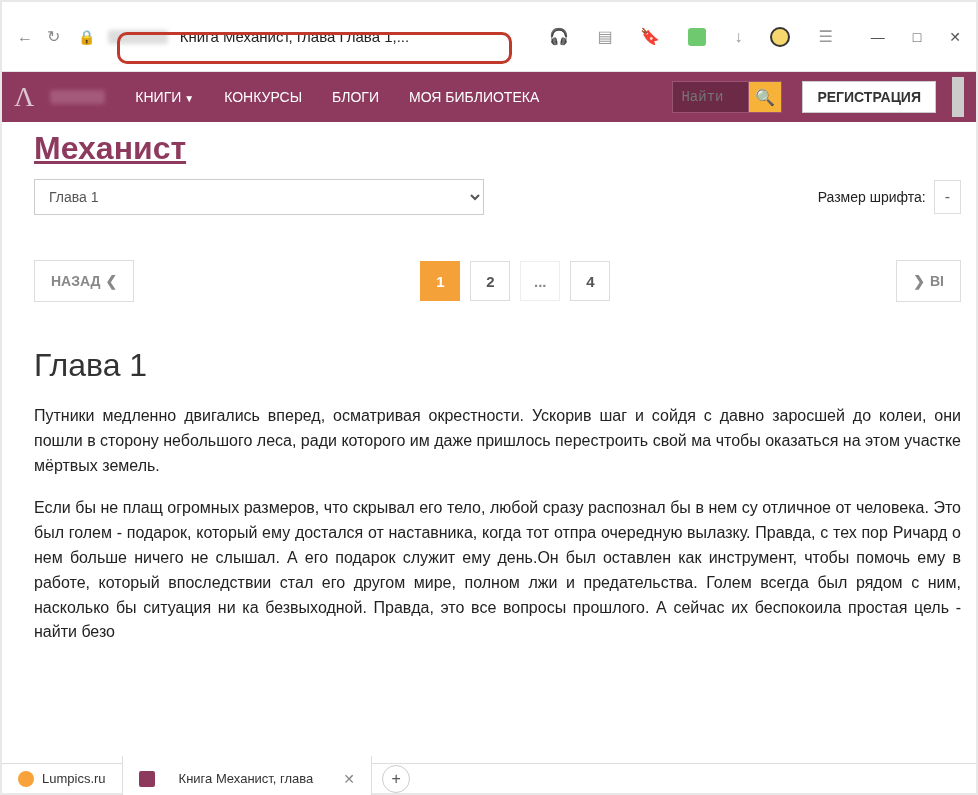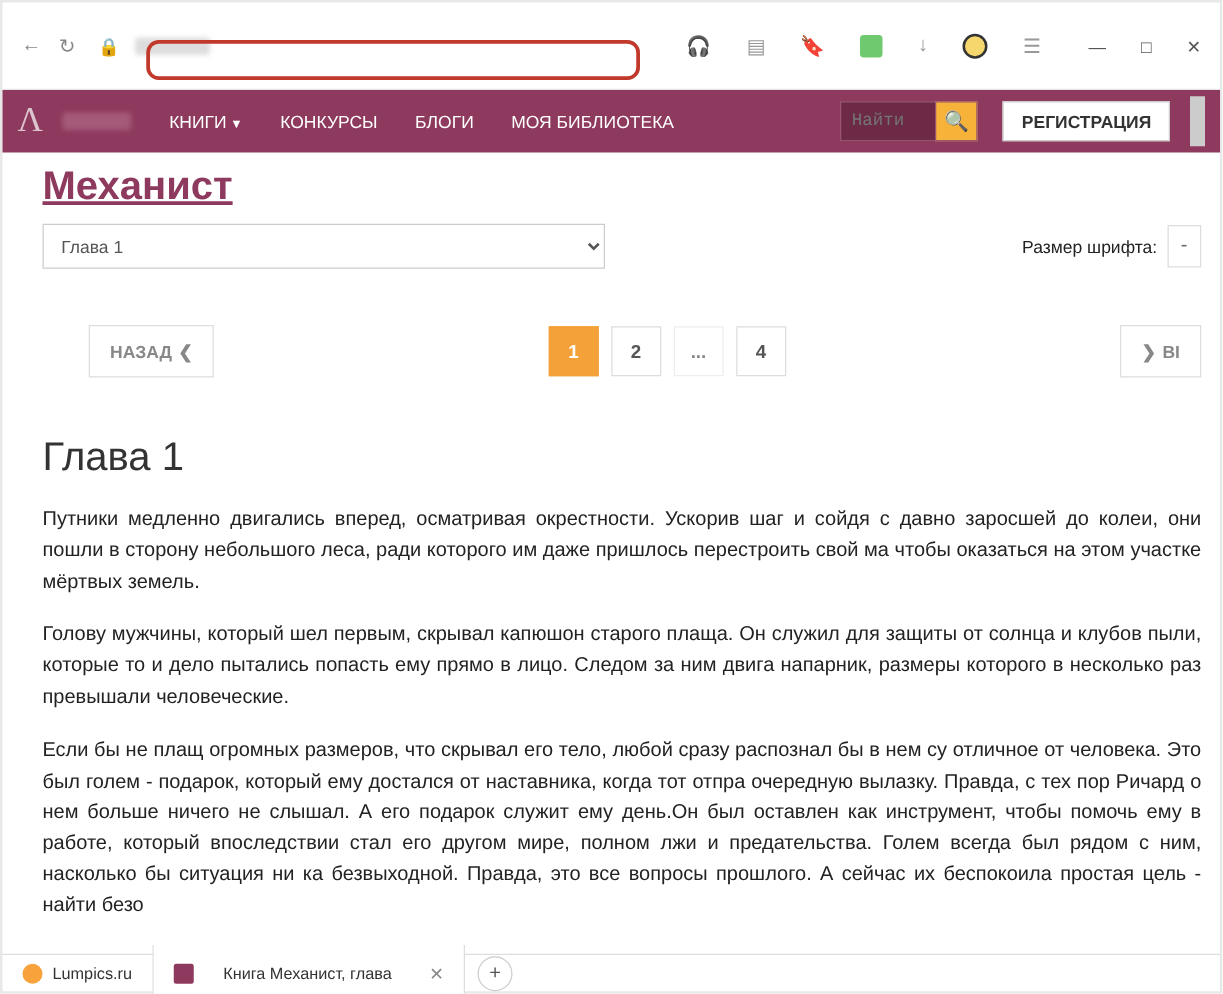--- a/index.html
+++ b/index.html
@@ -38,21 +38,21 @@
 .breadcrumb .current { color: #888; }
 
 
 .content { padding: 0 15px 0 32px; }
 .book-title { color: #8e3a5e; font-size: 32px; font-weight: bold; text-decoration: underline; margin: 8px 0 12px 0; }
 .chapter-row { display: flex; align-items: center; margin-bottom: 45px; }
 .chapter-select { width: 450px; height: 36px; border: 1px solid #ccc; font-size: 14px; padding: 0 10px; color: #555; background: #fff; }
 .font-size-label { margin-left: auto; font-size: 14px; color: #222; }
 .font-size-ctrl { border: 1px solid #ddd; padding: 7px 10px; margin-left: 8px; color: #666; font-size: 16px; cursor: pointer; }
 
-.pager-row { display: flex; align-items: center; margin-bottom: 45px; margin-left: 37px; }
+.pager-row { display: flex; align-items: center; margin-bottom: 45px; }
 .nav-btn { border: 1px solid #ddd; background: #fff; color: #888; font-size: 14px; font-weight: bold; padding: 12px 16px; cursor: pointer; display: flex; align-items: center; gap: 5px; }
 .pager { display: flex; gap: 10px; margin: 0 auto; }
 .page-btn { width: 40px; height: 40px; border: 1px solid #ddd; background: #fff; display: flex; align-items: center; justify-content: center; font-size: 15px; font-weight: bold; color: #555; cursor: pointer; }
 .page-btn.active { background: #f4a13a; color: #fff; border-color: #f4a13a; }
 .page-btn.ellipsis { cursor: default; color: #888; border-color: #eee; }
 
 .chapter-heading { font-size: 32px; color: #333; font-weight: normal; margin-bottom: 20px; }
 .para { font-size: 16px; color: #222; line-height: 1.55; text-align: justify; margin-bottom: 18px; }
 
 
@@ -71,20 +71,21 @@
 <body>
 
 <div class="viewport">
 
 <div class="browser-bar">
   <span class="nav-icon">←</span>
   <span class="nav-icon" style="margin-left:-4px">↻</span>
   <div class="addr-region">
     <span class="lock-icon">🔒</span>
     <span class="blurred-url"></span>
+    <span class="page-title-addr">Книга Механист, глава Глава 1,...</span>
   </div>
   <div class="highlight-box"></div>
   <div class="right-icons">
     <span class="icon-gray">🎧</span>
     <span class="icon-gray">▤</span>
     <span class="icon-gray">🔖</span>
     <span class="icon-box"></span>
     <span class="icon-gray">↓</span>
     <span class="avatar-icon"></span>
     <span class="icon-gray">☰</span>
@@ -135,21 +136,20 @@
       <span class="page-btn">4</span>
     </div>
     <button class="nav-btn">
           <span>❯</span>
           <span>ВІ</span>
         </button>
   </div>
 
   <h2 class="chapter-heading">Глава 1</h2>
   <p class="para">Путники медленно двигались вперед, осматривая окрестности.  Ускорив шаг и сойдя с давно заросшей до колеи, они пошли в сторону небольшого леса, ради которого им даже пришлось перестроить свой ма чтобы оказаться на этом участке мёртвых земель.</p>
-  <p class="para">Голову мужчины, который шел первым, скрывал капюшон старого плаща. Он служил для защиты от солнца и клубов пыли, которые то и дело пытались попасть ему прямо в лицо. Следом за ним двига напарник, размеры которого в несколько раз превышали человеческие.</p>
   <p class="para">Если бы не плащ огромных размеров, что скрывал его тело, любой сразу распознал бы в нем су отличное от человека. Это был голем - подарок, который ему достался от наставника, когда тот отпра очередную вылазку. Правда, с тех пор Ричард о нем больше ничего не слышал. А его подарок служит ему день.Он был оставлен как инструмент, чтобы помочь ему в работе, который впоследствии стал его другом мире, полном лжи и предательства. Голем всегда был рядом с ним, насколько бы ситуация ни ка безвыходной. Правда, это все вопросы прошлого. А сейчас их беспокоила простая цель - найти безо</p>
 </div>
 
 <div class="tab-bar">
   <div class="tab">
     <span class="tab-fav1"></span>
     <span>Lumpics.ru</span>
   </div>
   <div class="tab active">
     <span class="tab-fav2"></span>

